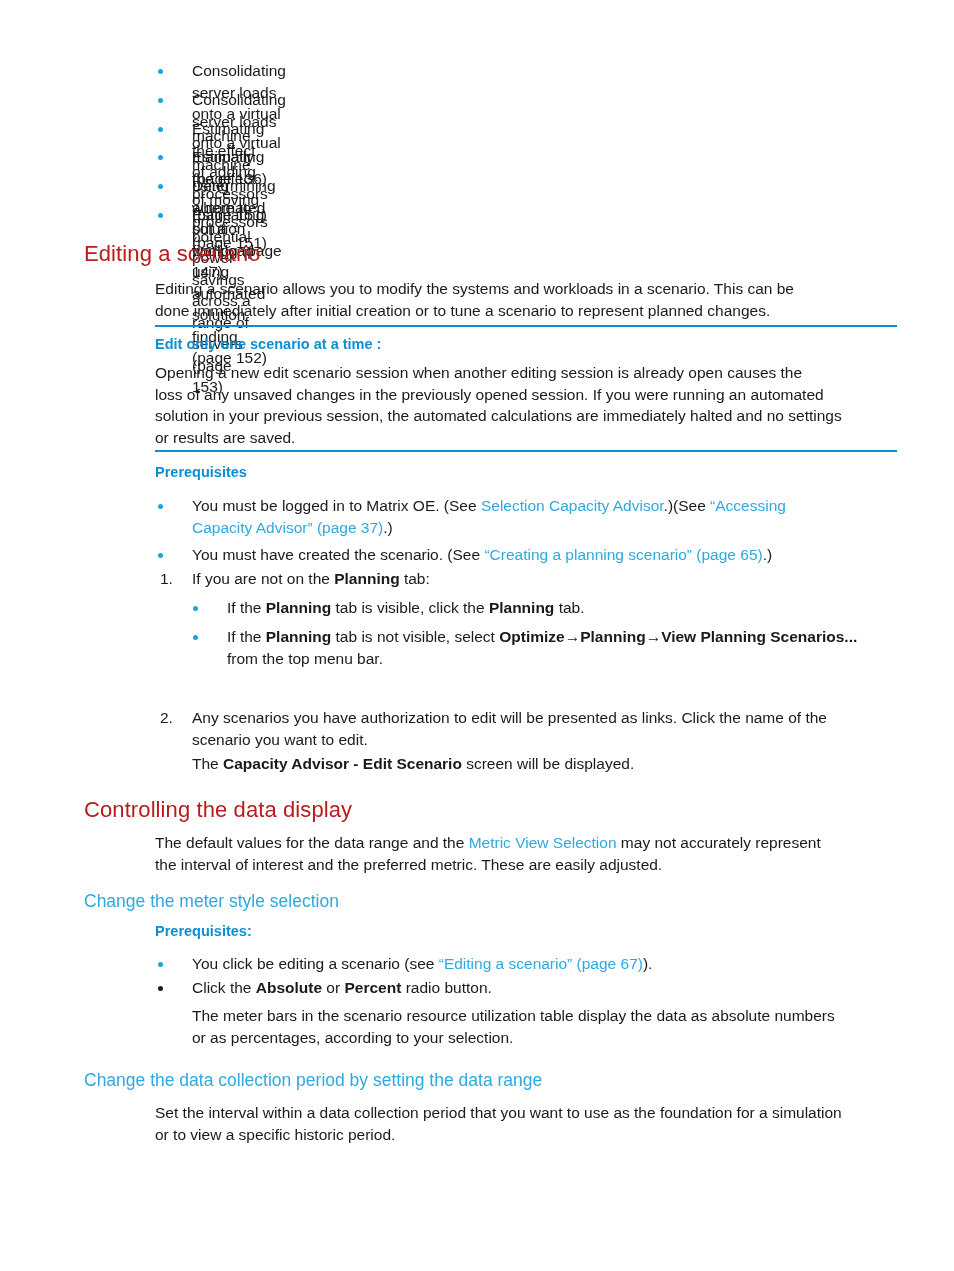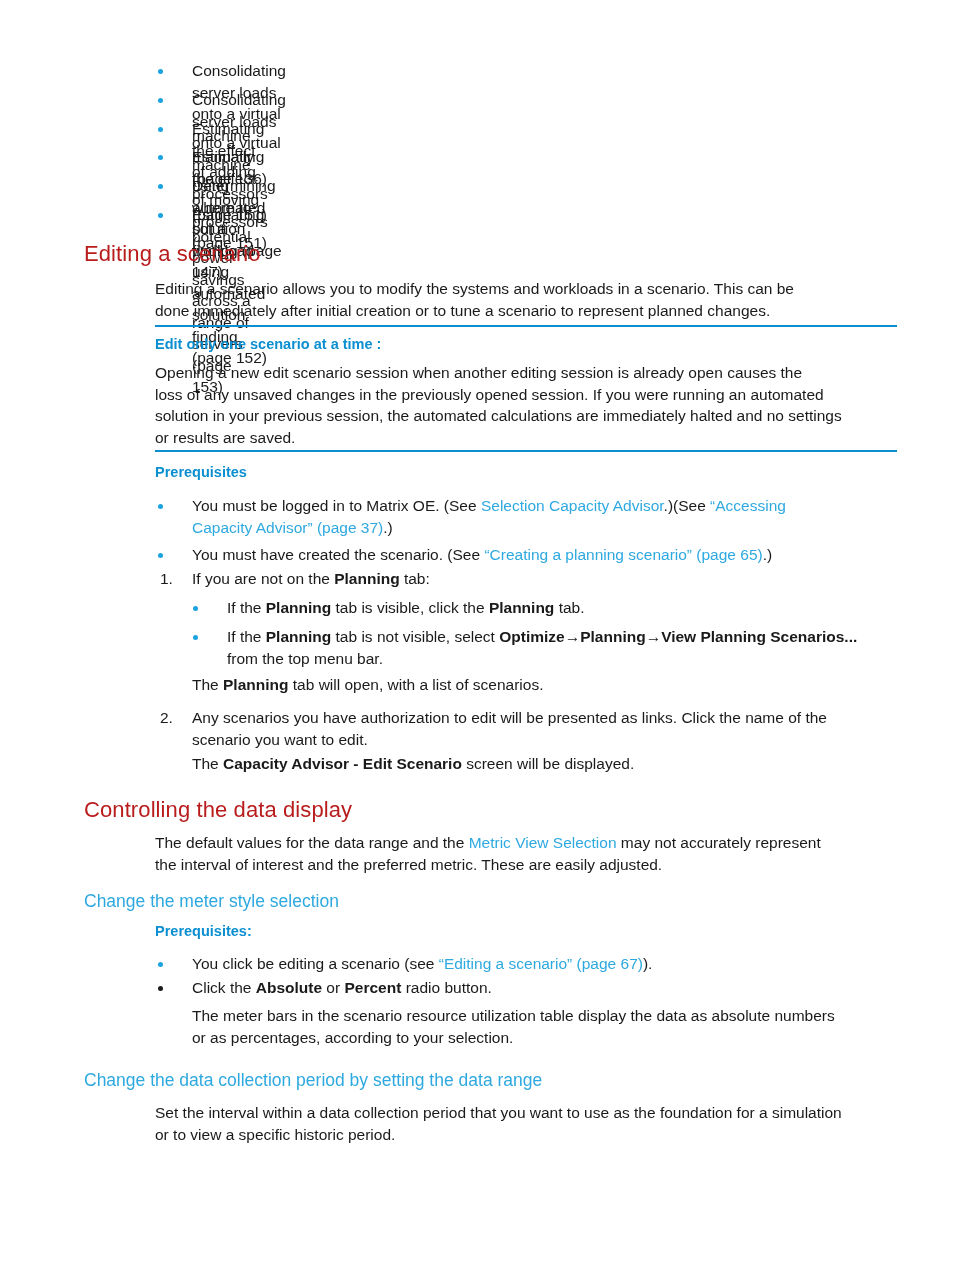--- a/index.html
+++ b/index.html
@@ -181,21 +181,20 @@
   <div class="li" style="top:597px">
     <span class="bullet" style="left:193px; top:9px"></span>
     <span class="li-text" style="left:227px; top:0; width:675px"><span>If the </span><b>Planning</b><span> tab is visible, click the </span><b>Planning</b><span> tab.</span></span>
   </div>
 
   <div class="li" style="top:626px">
     <span class="bullet" style="left:193px; top:9px"></span>
     <span class="li-text" style="left:227px; top:0; width:678px"><span>If the </span><b>Planning</b><span> tab is not visible, select </span><b>Optimize→Planning→View Planning Scenarios...</b><br><span>from the top menu bar.</span></span>
   </div>
 
-  <div class="para" style="left:192px; top:674px; width:710px"><span>The </span><b>Planning</b><span> tab will open, with a list of scenarios.</span></div>
 
   <div class="li" style="top:707px">
     <span class="num" style="left:160px; top:0">2.</span>
     <span class="li-text" style="left:192px; top:0; width:710px"><span>Any scenarios you have authorization to edit will be presented as links. Click the name of the</span><br><span>scenario you want to edit.</span></span>
   </div>
 
   <div class="para" style="left:192px; top:753px; width:710px"><span>The </span><b>Capacity Advisor - Edit Scenario</b><span> screen will be displayed.</span></div>
 
   <h1 class="h1" style="top:797px">Controlling the data display</h1>
 

